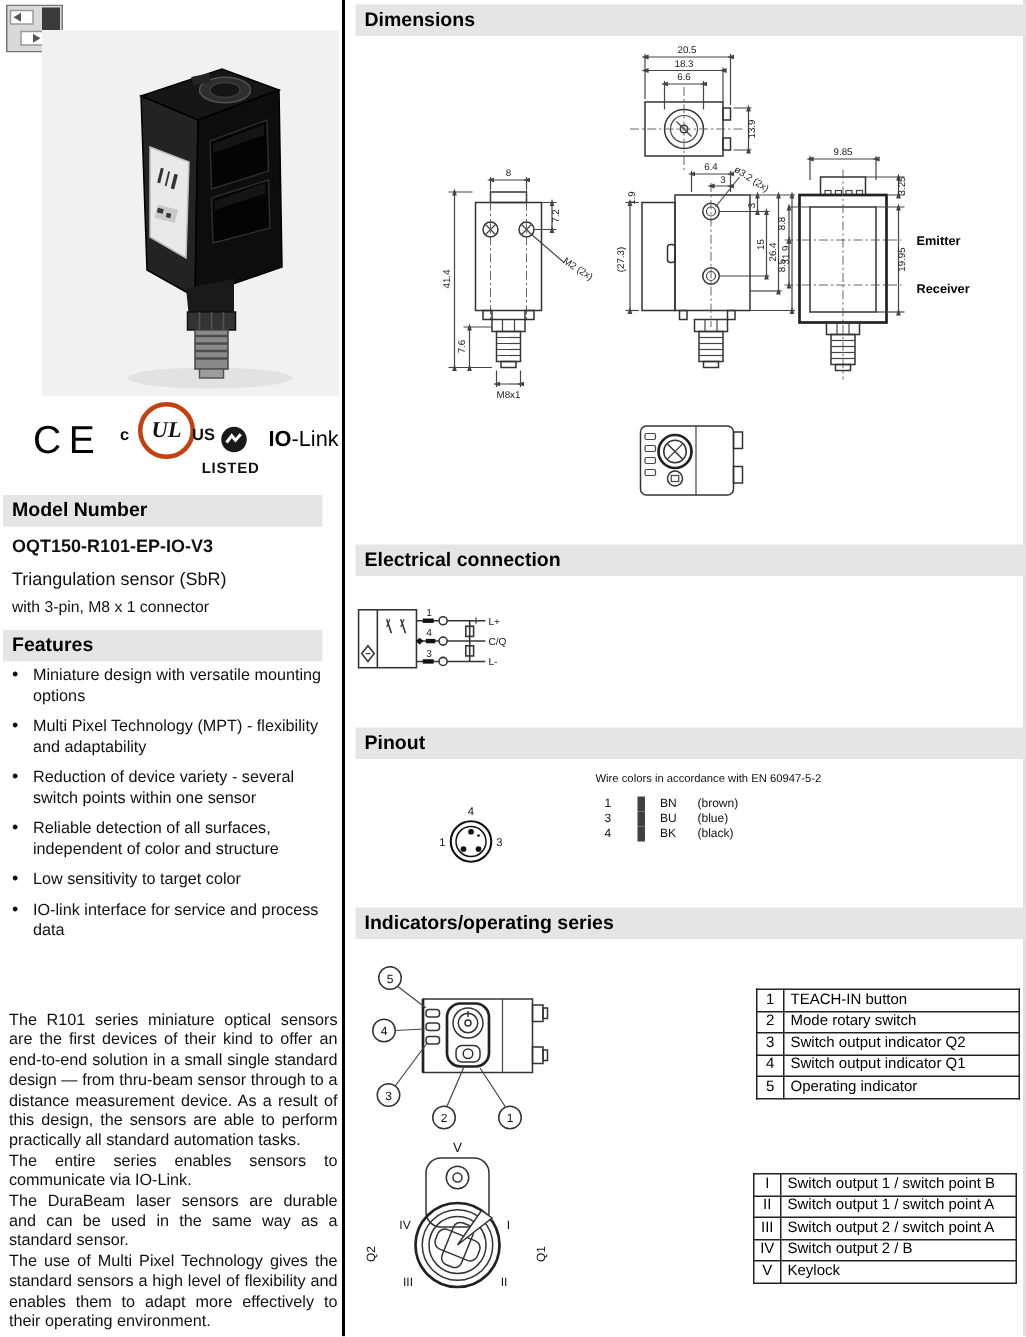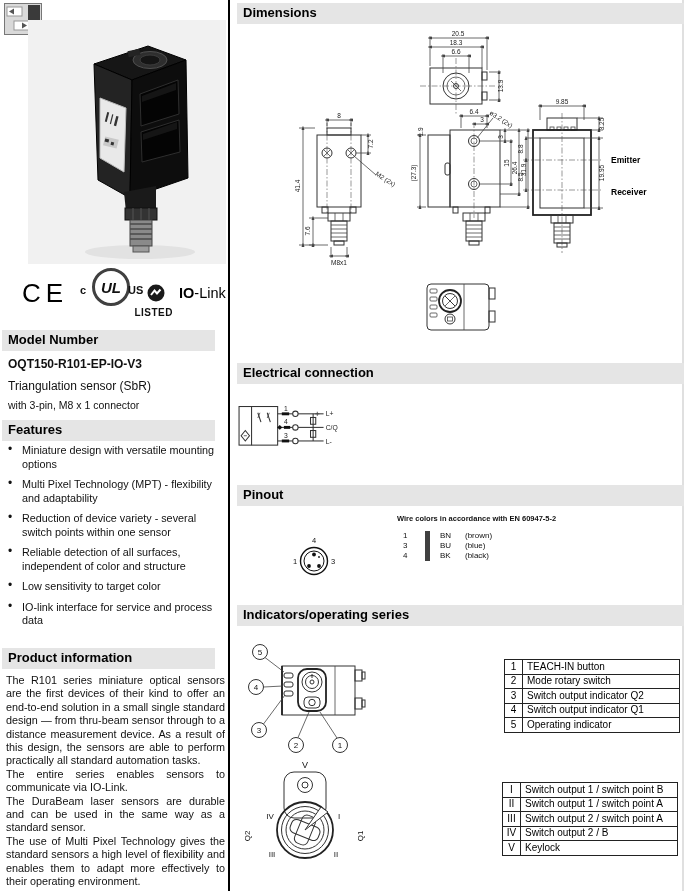--- a/index.html
+++ b/index.html
@@ -15,29 +15,29 @@
   .model{left:8px;top:357px;font-size:12px;font-weight:bold;}
   .subtitle{left:8px;top:379px;font-size:12px;}
   .conninfo{left:8px;top:399px;font-size:10.5px;text-align:center;}
   ul.features{left:6px;top:444px;width:216px;margin:0;padding:0;list-style:none;font-size:10.8px;line-height:13.5px;}
   ul.features li{position:relative;padding-left:16px;margin-bottom:7px;}
   ul.features li::before{content:"\2022";position:absolute;left:2px;top:-1px;font-size:12px;}
   .pi{left:6px;top:674px;width:219px;font-size:10.8px;line-height:13.4px;text-align:justify;}
   .pi p{margin:0;}
   .certs-ce{left:22px;top:278px;font-size:26px;letter-spacing:5px;font-weight:400;color:#000;}
   .ul-wrap{left:80px;top:268px;width:64px;height:50px;}
-  .ul-circle{position:absolute;left:12px;top:0;width:32px;height:32px;border:3px solid #404040;border-radius:50%;
-             display:flex;align-items:center;justify-content:center;font-weight:bold;font-size:15px;font-style:italic;}
+  .ul-circle{position:absolute;left:12px;top:0;width:32px;height:32px;border:3px solid #c2410c;border-radius:50%;
+             display:flex;align-items:center;justify-content:center;font-weight:bold;font-size:15px;font-style:italic;font-family:Liberation Serif, serif;}
   .ul-c{position:absolute;left:0px;top:16px;font-size:11px;font-weight:bold;}
   .ul-us{position:absolute;left:48px;top:16px;font-size:11px;font-weight:bold;}
   .ul-listed{position:absolute;left:4px;top:39px;width:52px;text-align:right;font-size:10px;font-weight:bold;letter-spacing:0.5px;margin-left:37px;}
   .iolink{left:147px;top:284px;display:flex;align-items:center;gap:14px;}
   .iolink .txt{font-size:14.5px;color:#000;}
   .iolink .txt b{font-weight:bold;}
-  .note{left:397px;top:514px;font-size:7.5px;color:#111;white-space:nowrap;font-weight:bold;}
+  .note{left:397px;top:514px;font-size:7.5px;color:#111;white-space:nowrap;font-weight:normal;}
   .wtab{left:403px;top:531px;display:grid;grid-template-columns:22px 40px 46px;font-size:8px;line-height:10px;color:#111;}
   .wtab .code{border-left:5px solid #404040;padding-left:10px;}
   table.itable{position:absolute;border-collapse:collapse;font-size:10px;color:#000;background:#fff;}
   table.itable td{border:1px solid #222;padding:0 4px;height:13.5px;line-height:12px;}
   table.itable td.n{width:13px;text-align:center;padding:0 2px;}
   svg text{font-family:"Liberation Sans",sans-serif;}
   .dline{stroke:#444;stroke-width:0.8;fill:none;}
   .oline{stroke:#333;stroke-width:1;fill:none;}
   .thick{stroke:#222;stroke-width:1.8;fill:none;}
   .cline{stroke:#555;stroke-width:0.6;fill:none;stroke-dasharray:6 2 1.5 2;}
@@ -127,21 +127,20 @@
   <div class="hdr lw" style="top:420px">Features</div>
   <ul class="abs features">
     <li>Miniature design with versatile mounting options</li>
     <li>Multi Pixel Technology (MPT) - flexibility and adaptability</li>
     <li>Reduction of device variety - several switch points within one sensor</li>
     <li>Reliable detection of all surfaces, independent of color and structure</li>
     <li>Low sensitivity to target color</li>
     <li>IO-link interface for service and process data</li>
   </ul>
 
-  <div class="hdr lw" style="top:648px">Product information</div>
   <div class="abs pi">
     <p>The R101 series miniature optical sensors are the first devices of their kind to offer an end-to-end solution in a small single standard design — from thru-beam sensor through to a distance measurement device. As a result of this design, the sensors are able to perform practically all standard automation tasks.</p>
     <p>The entire series enables sensors to communicate via IO-Link.</p>
     <p>The DuraBeam laser sensors are durable and can be used in the same way as a standard sensor.</p>
     <p>The use of Multi Pixel Technology gives the standard sensors a high level of flexibility and enables them to adapt more effectively to their operating environment.</p>
   </div>
 
   <div class="hdr rw" style="top:3px">Dimensions</div>
 
   <svg class="abs" style="left:237px;top:28px" width="447" height="332" viewBox="0 0 447 332">

